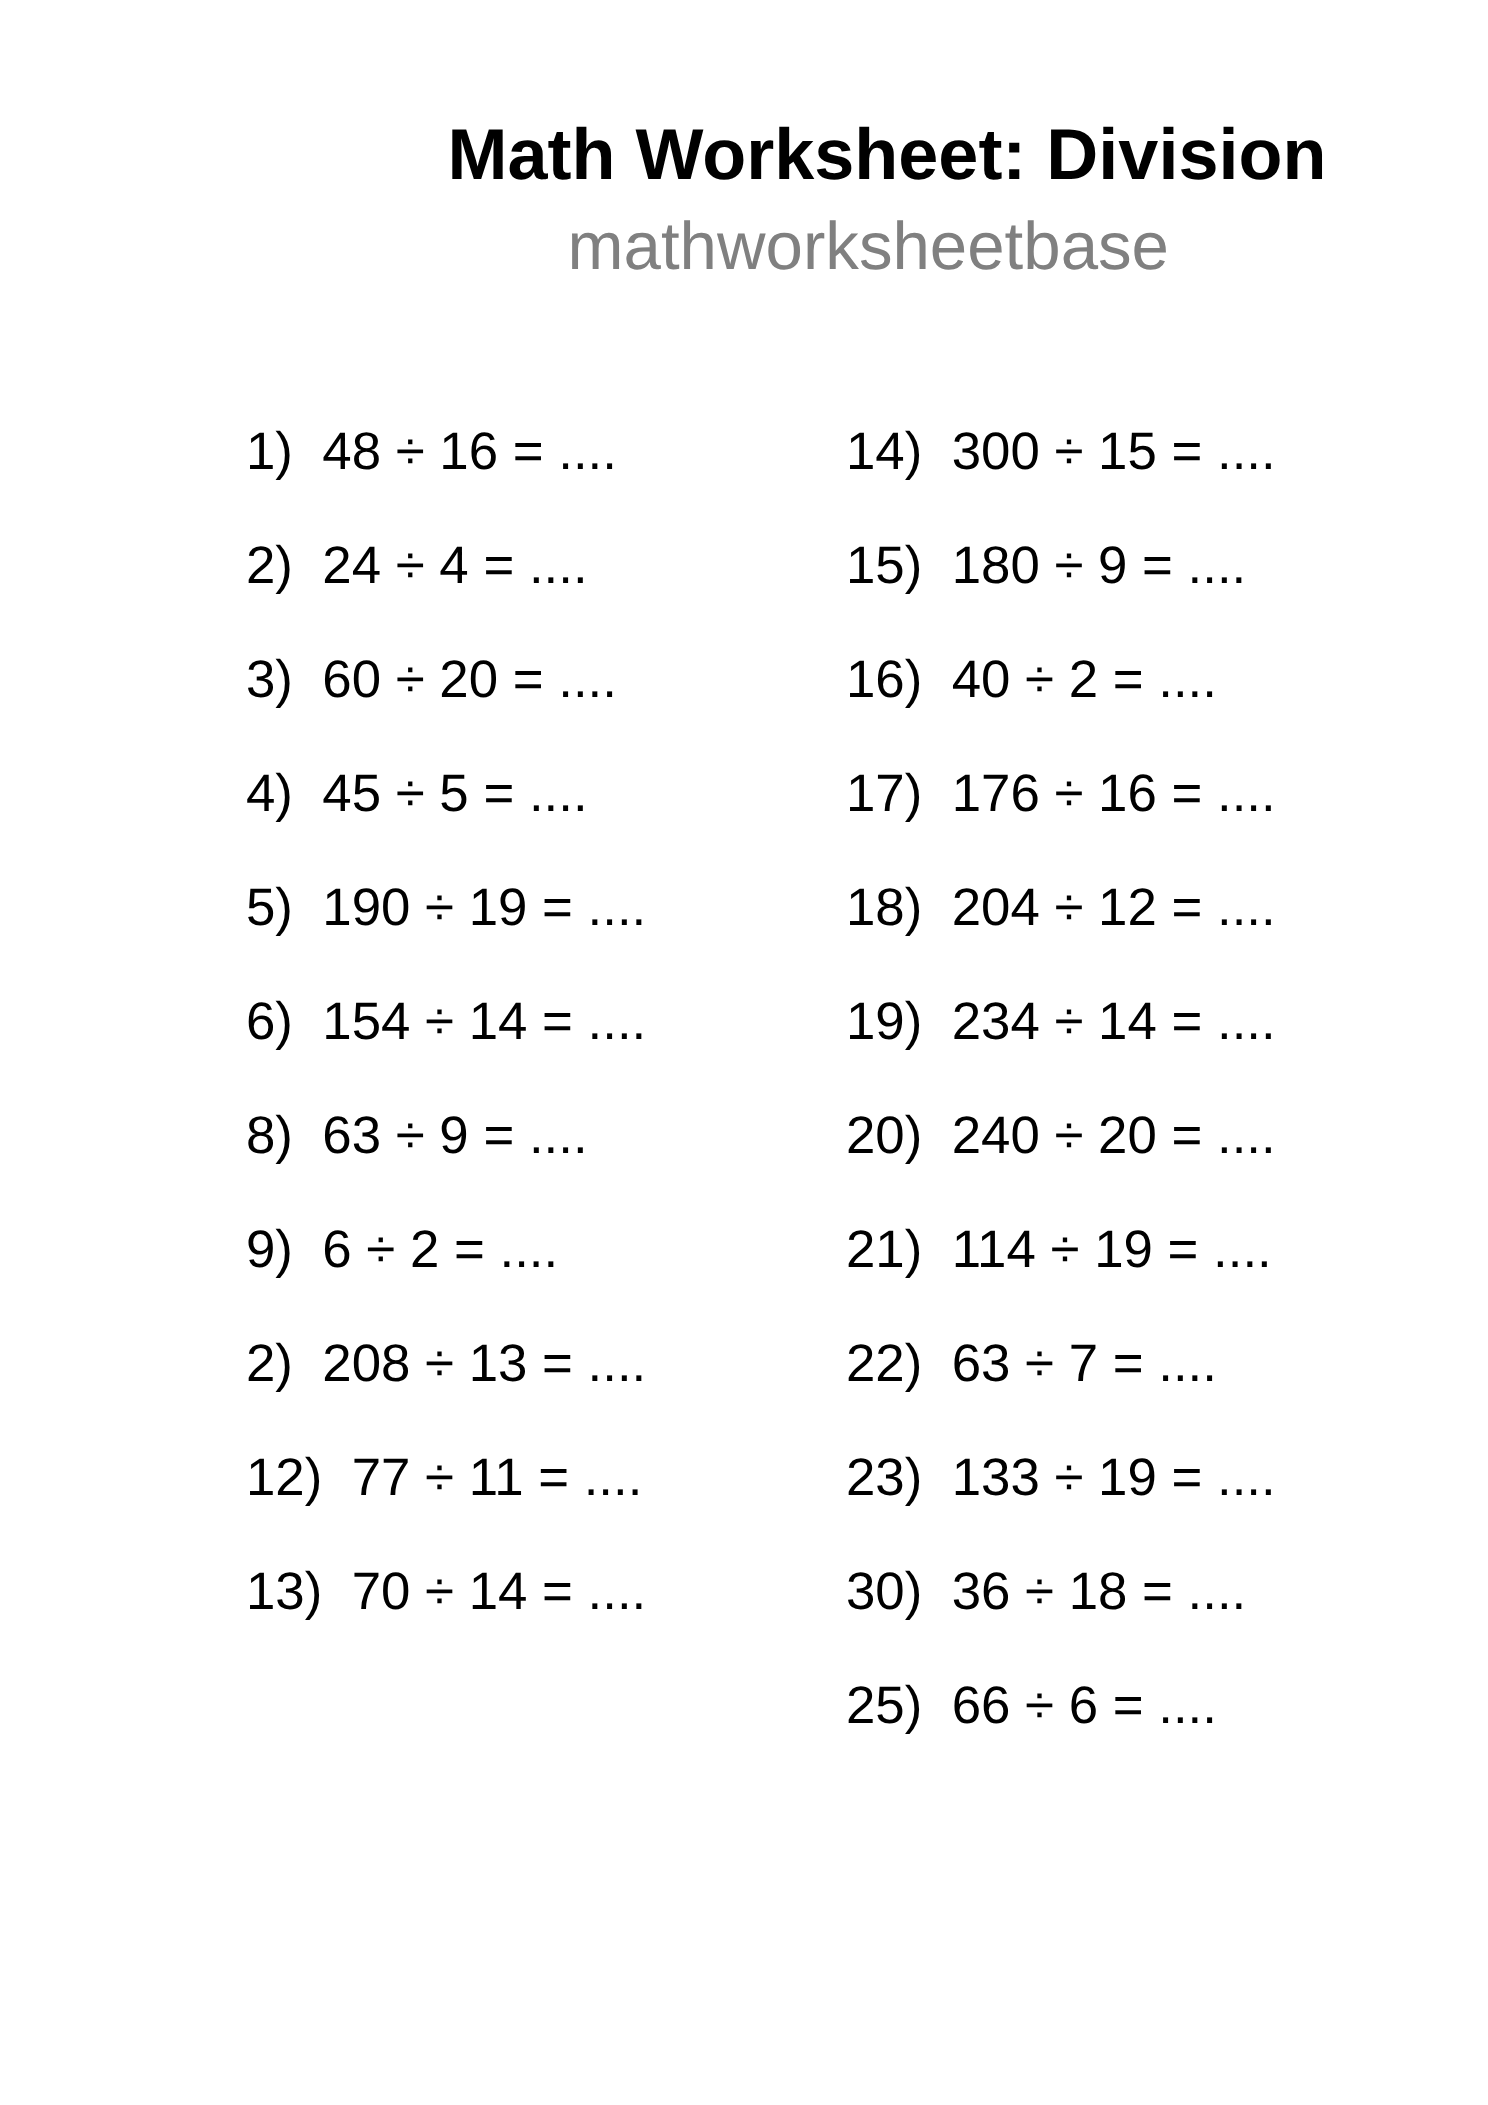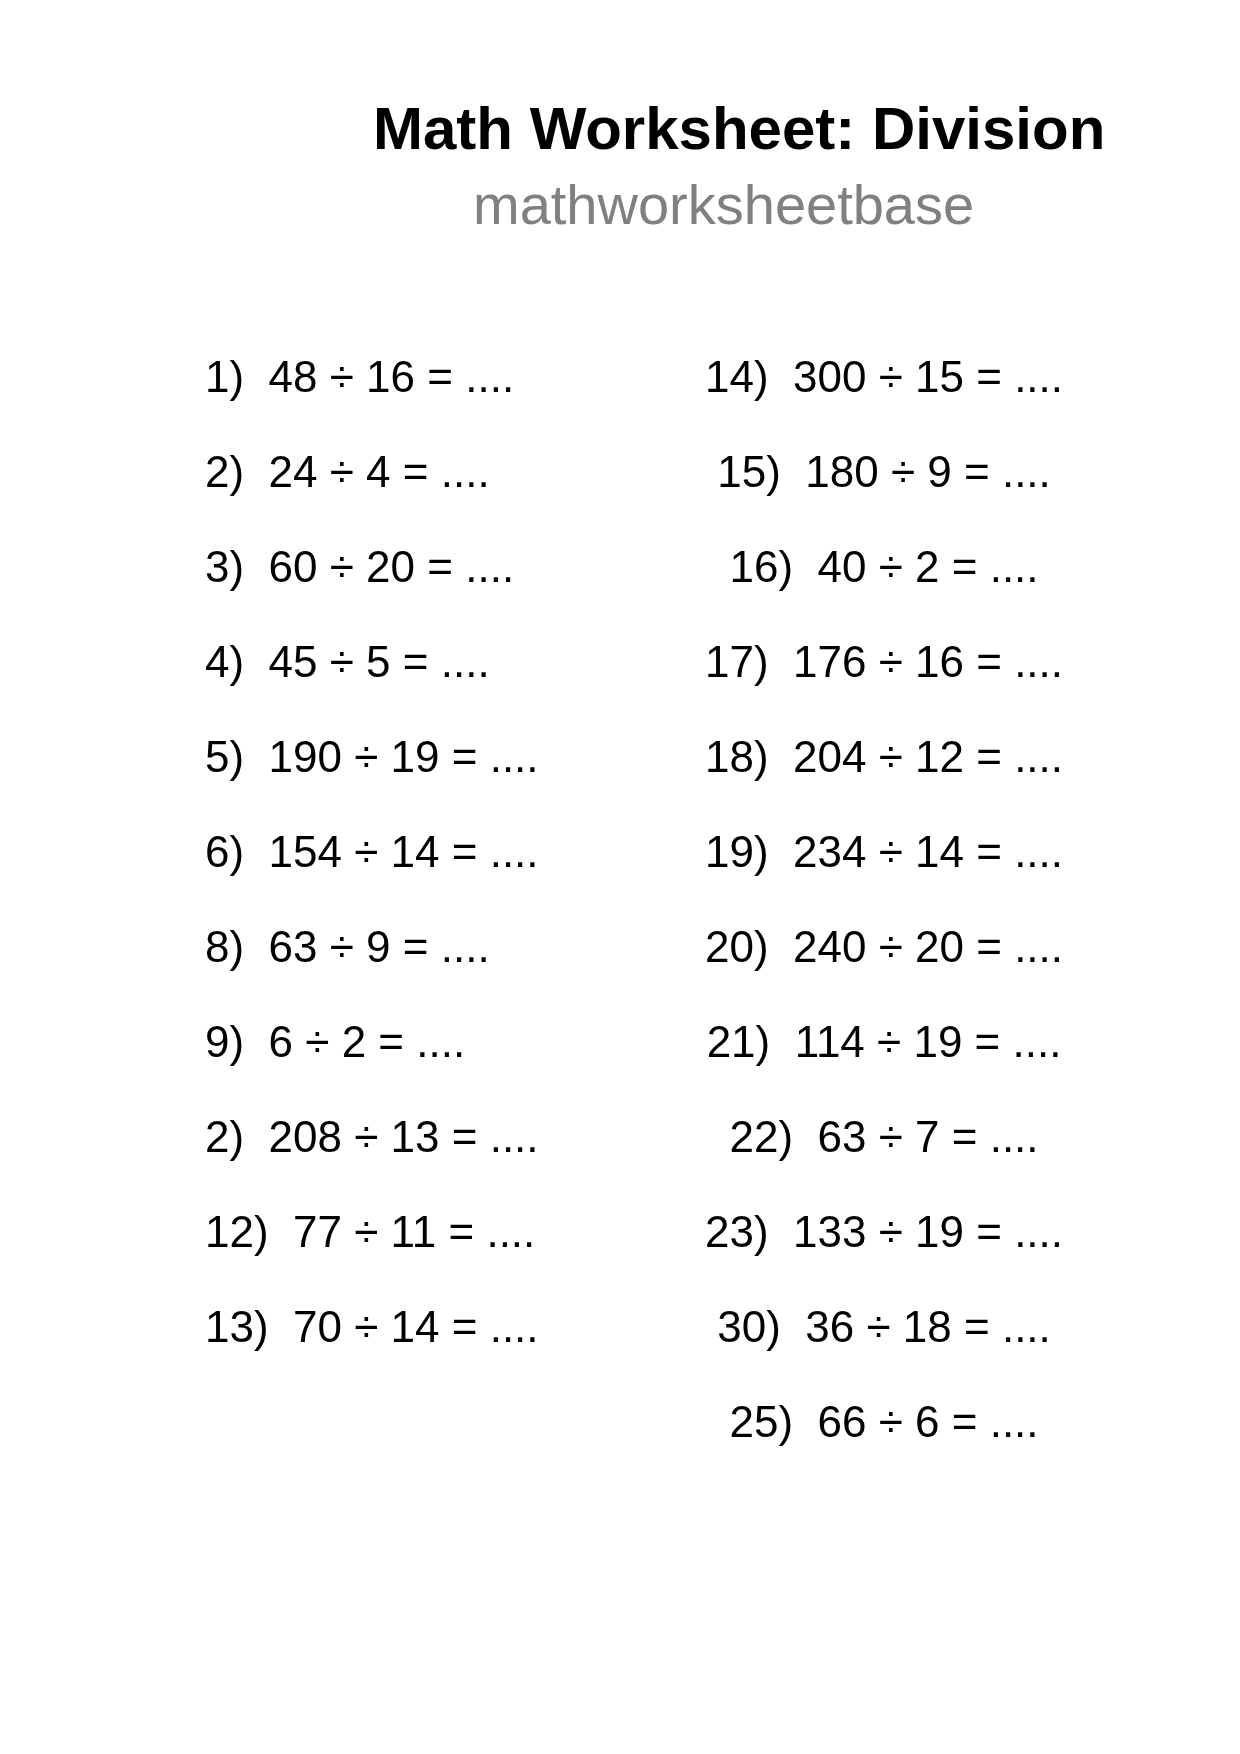--- a/index.html
+++ b/index.html
@@ -33,21 +33,21 @@
       font-size: 56px;
       line-height: 52px;
       white-space: nowrap;
       color: #808080;
     }
     .column {
       position: absolute;
       top: 351px;
     }
     .column.left { left: 205px; }
-    .column.right { left: 705px; text-align: center; }
+    .column.right { left: 705px; }
     .problem {
       height: 95px;
       font-size: 44px;
       line-height: 52px;
       white-space: pre;
       color: #000000;
     }
     .problem span { white-space: pre; }
   </style>
 </head>

